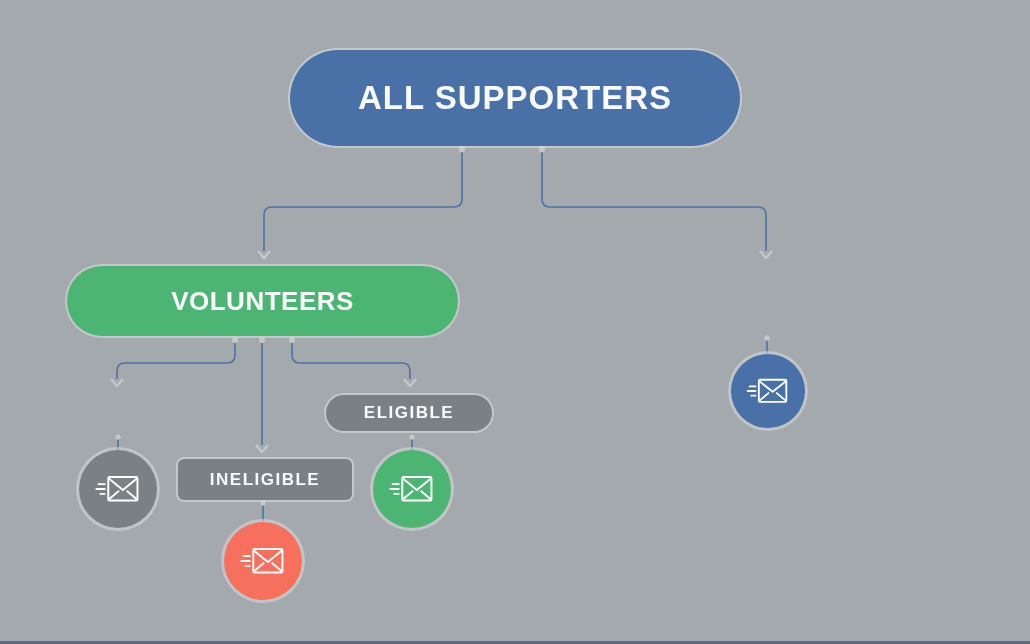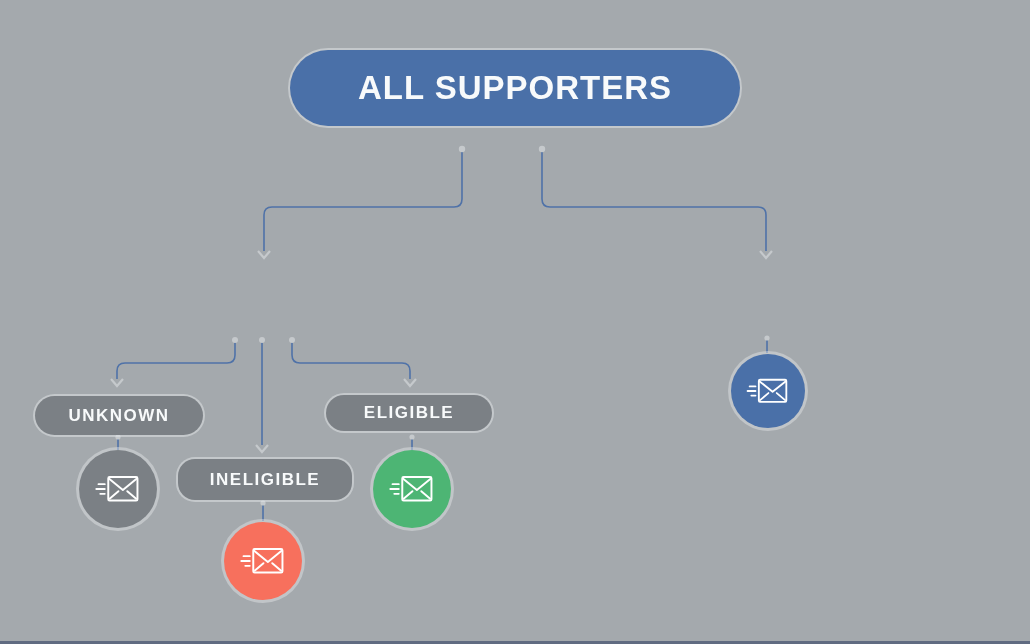--- a/index.html
+++ b/index.html
@@ -15,25 +15,25 @@
     display:flex;align-items:center;justify-content:center;
     color:#f8fafb;font-weight:bold;
     box-shadow:0 0 0 2px rgba(228,231,233,0.50);
   }
   .pill-blue{background:#4a70a8;}
   .pill-green{background:#4db574;}
   .pill-gray{background:#7b8085;}
   .pill-lg{font-size:33px;letter-spacing:1px;}
   .pill-md{font-size:26px;letter-spacing:0.5px;}
   .pill-sm{font-size:17px;letter-spacing:1.5px;}
-  .node-all-supporters{left:290px;top:50px;width:450px;height:76px;border-radius:48px;}
+  .node-all-supporters{left:290px;top:50px;width:450px;height:96px;border-radius:48px;}
   .node-volunteers{left:67px;top:266px;width:391px;height:70px;border-radius:35px;}
   .node-non-volunteers{left:571px;top:266px;width:389px;height:70px;border-radius:35px;}
   .node-unknown{left:35px;top:396px;width:168px;height:39px;border-radius:20px;}
-  .node-ineligible{left:178px;top:459px;width:174px;height:41px;border-radius:17px;}
+  .node-ineligible{left:178px;top:459px;width:174px;height:41px;border-radius:6px;}
   .node-eligible{left:326px;top:395px;width:166px;height:36px;border-radius:20px;}
   .email-circle{
     position:absolute;width:78px;height:78px;border-radius:50%;
     display:flex;align-items:center;justify-content:center;
     box-shadow:0 0 0 3px rgba(228,231,233,0.45);
   }
   .circle-gray{background:#7b8085;left:79px;top:450px;}
   .circle-coral{background:#f7705d;left:224px;top:522px;}
   .circle-green{background:#4db574;left:373px;top:450px;}
   .circle-blue{background:#4a70a8;left:731px;top:354px;width:74px;height:74px;}
@@ -83,25 +83,25 @@
     <path class="arrow" d="M760 251 L766 258 L772 251"></path>
     <path class="arrow" d="M111 379 L117 386 L123 379"></path>
     <path class="arrow" d="M256 445 L262 452 L268 445"></path>
     <path class="arrow" d="M404 379 L410 386 L416 379"></path>
   </svg>
 
   <div class="pill pill-blue pill-lg node-all-supporters">
     <span>ALL SUPPORTERS</span>
   </div>
 
+  <div class="pill pill-green pill-md node-volunteers">
+    <span>VOLUNTEERS</span>
+  </div>
 
 
-  <div class="pill pill-gray pill-sm node-unknown">
-    <span>UNKNOWN</span>
-  </div>
 
   <div class="pill pill-gray pill-sm node-ineligible">
     <span>INELIGIBLE</span>
   </div>
 
   <div class="pill pill-gray pill-sm node-eligible">
     <span>ELIGIBLE</span>
   </div>
 
   <div class="email-circle circle-gray">

